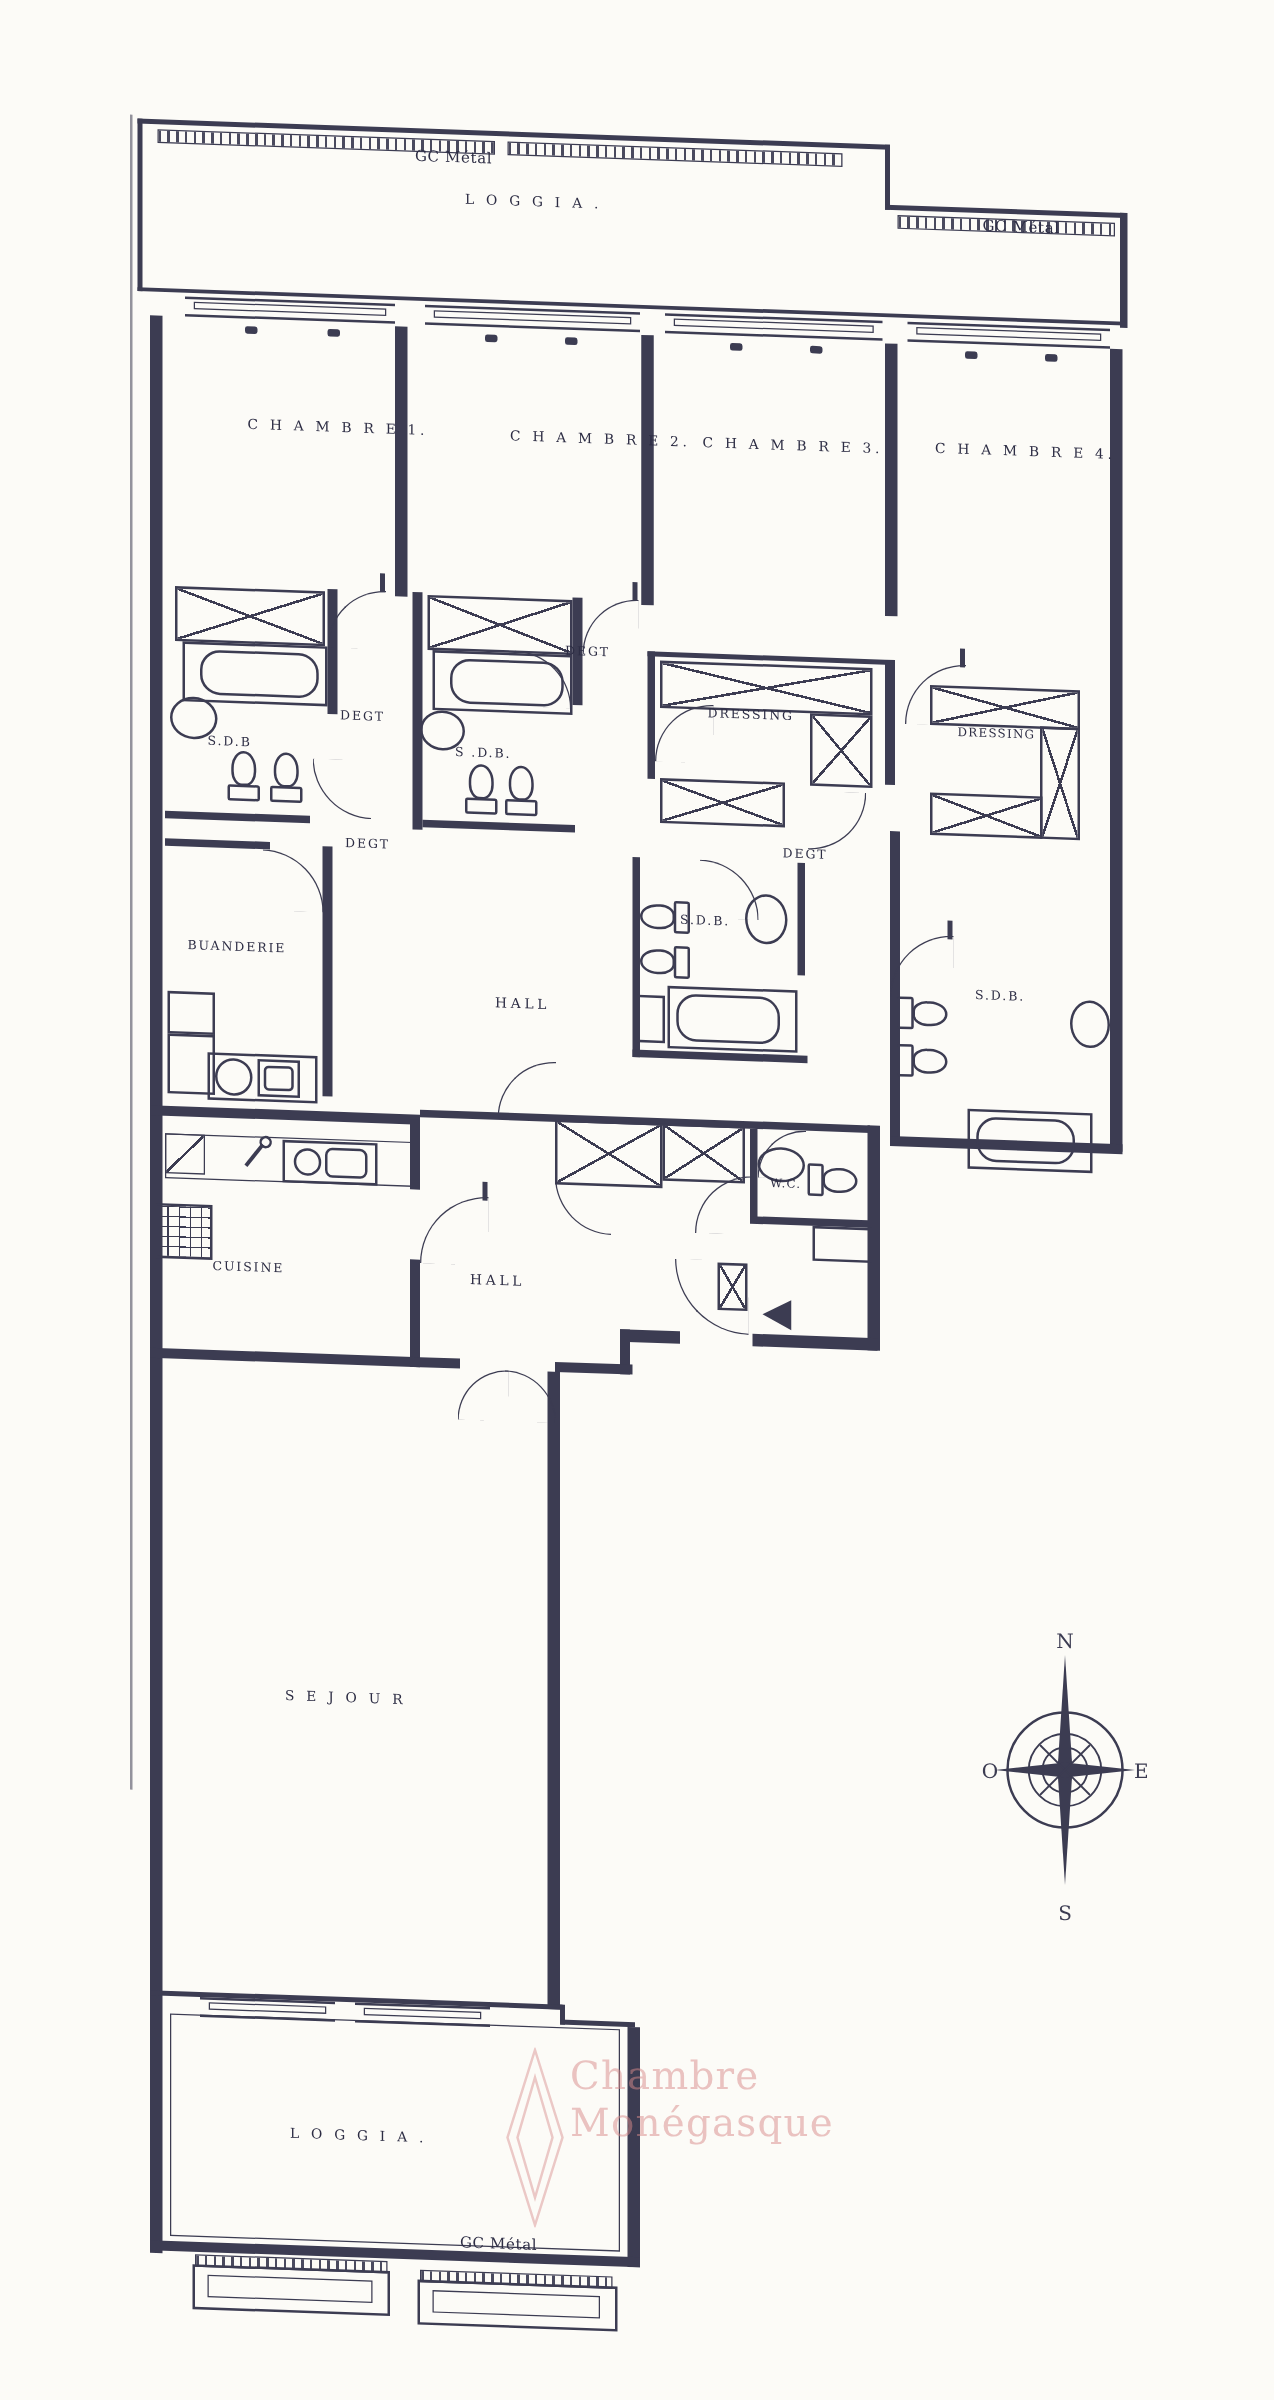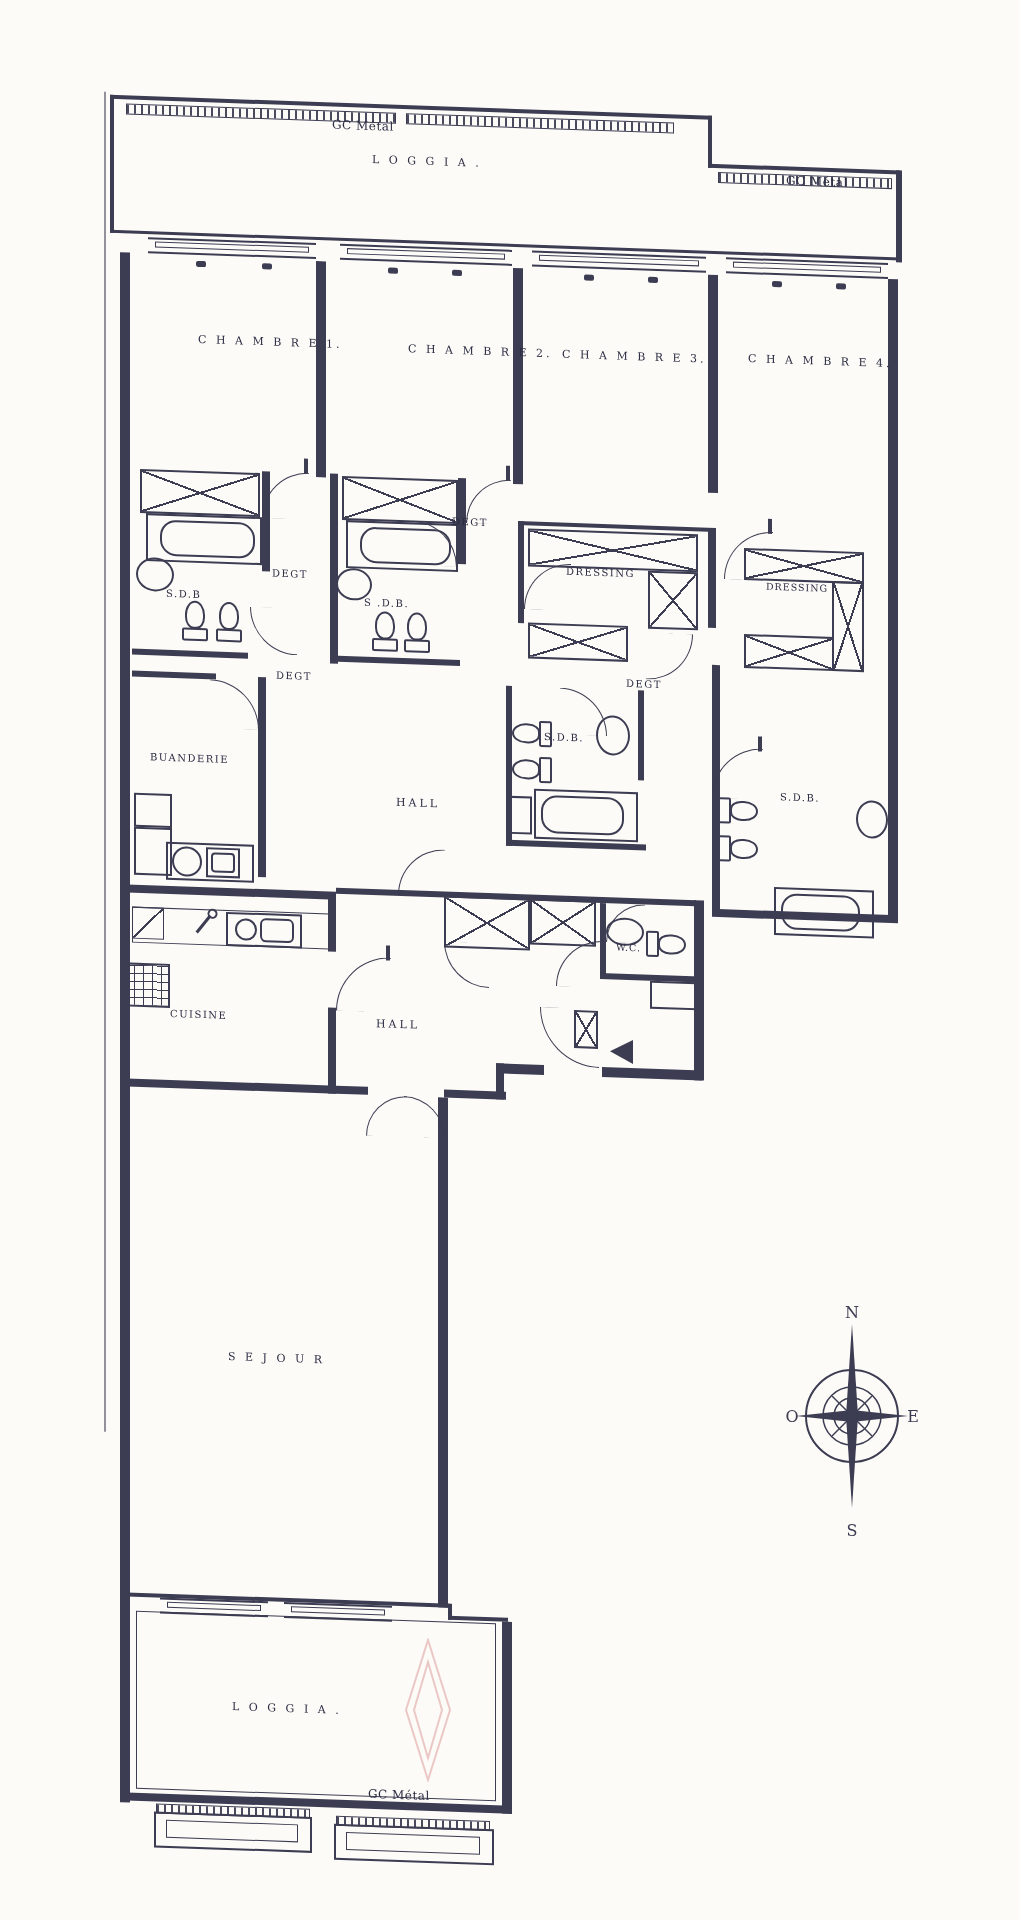--- a/index.html
+++ b/index.html
@@ -252,13 +252,15 @@
   </svg>
 </div>
 
 <div class="wm-logo">
   <svg width="48" height="144" viewBox="0 0 48 144">
     <polygon points="24,2 46,72 24,142 2,72" fill="none" stroke="rgba(216,138,138,.45)" stroke-width="2"></polygon>
     <polygon points="24,24 38,72 24,120 10,72" fill="none" stroke="rgba(216,138,138,.45)" stroke-width="2"></polygon>
   </svg>
 </div>
 <div class="wm-text">
+  <div>Chambre</div>
+  <div>Monégasque</div>
 </div>
 
 </body></html>

